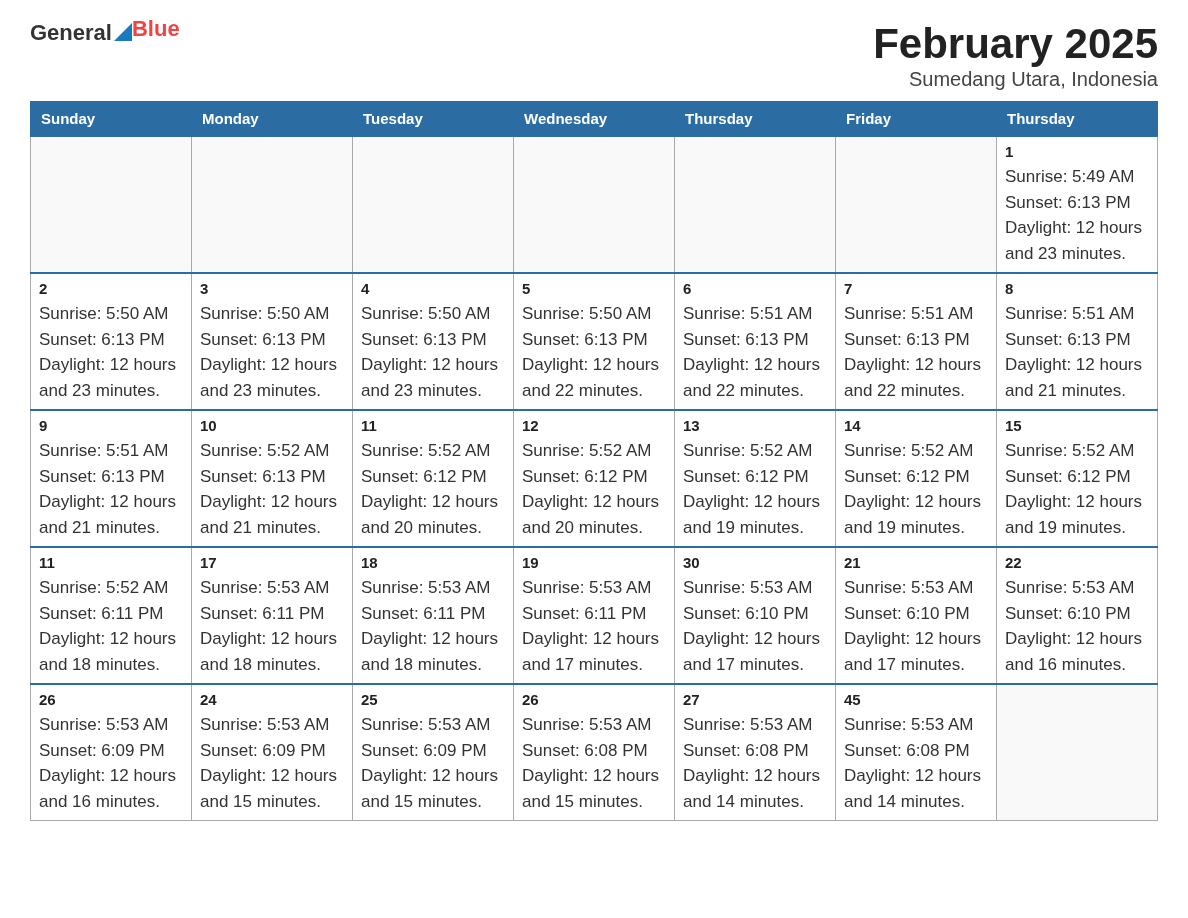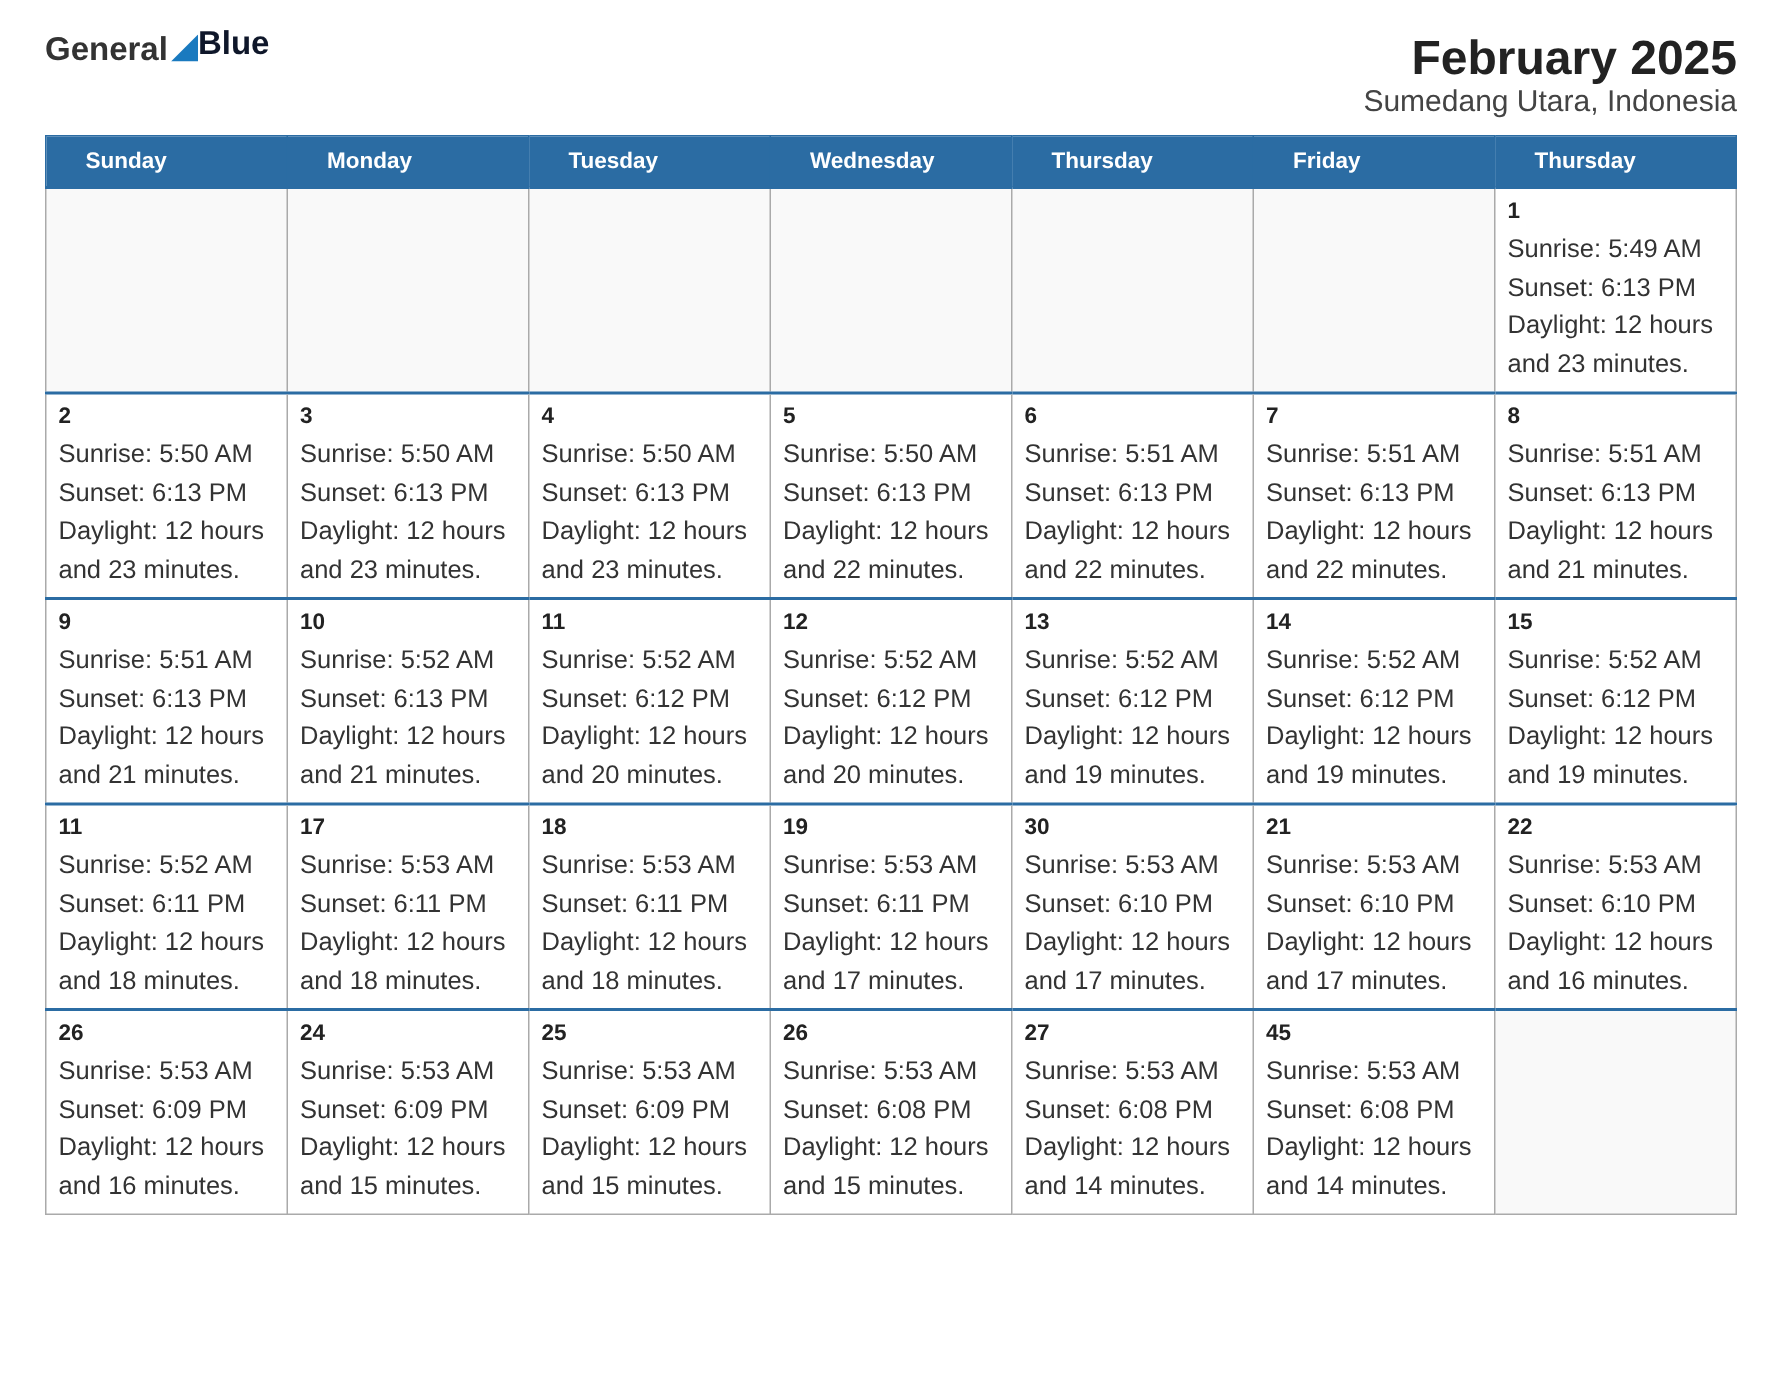--- a/index.html
+++ b/index.html
@@ -21,40 +21,40 @@
       flex-direction: row;
     }
     .logo-line1 {
       display: flex;
       align-items: center;
     }
     .title-section {
       text-align: right;
     }
     .title-section h1 {
-      font-size: 32px;
+      font-size: 42px;
       font-weight: bold;
       color: #222;
     }
     .title-section h2 {
       font-size: 20px;
       font-weight: normal;
       color: #444;
     }
     .calendar {
       width: 100%;
       border-collapse: collapse;
       border: 1px solid #aaa;
     }
     .calendar th {
       background-color: #2b6ca3;
       color: #fff;
       font-size: 15px;
       font-weight: bold;
-      padding: 8px 26px;
+      padding: 8px 10px;
       text-align: left;
       border: 1px solid #2b6ca3;
     }
     .calendar td {
       border: 1px solid #aaa;
       vertical-align: top;
       padding: 6px 8px;
       font-size: 11.5px;
       color: #333;
       width: calc(100% / 7);
@@ -84,21 +84,21 @@
 <body>
 
 <div class="header">
   <div class="logo-wrapper">
     <div class="logo-line1">
       <span style="font-size:22px;font-weight:bold;color:#333;">General</span>
       <svg width="18" height="18" viewBox="0 0 18 18" style="margin-left:2px;margin-top:-2px;">
         <polygon points="0,18 18,18 18,0" fill="#1a7abf"></polygon>
       </svg>
     </div>
-    <span style="font-size:22px;font-weight:bold;color:#0f172a;margin-top:-4px;">Blue</span>
+    <span style="font-size:22px;font-weight:bold;color:#ef4444;margin-top:-4px;">Blue</span>
   </div>
   <div class="title-section">
     <h1>February 2025</h1>
     <h2>Sumedang Utara, Indonesia</h2>
   </div>
 </div>
 
 <table class="calendar">
   <thead>
     <tr>

